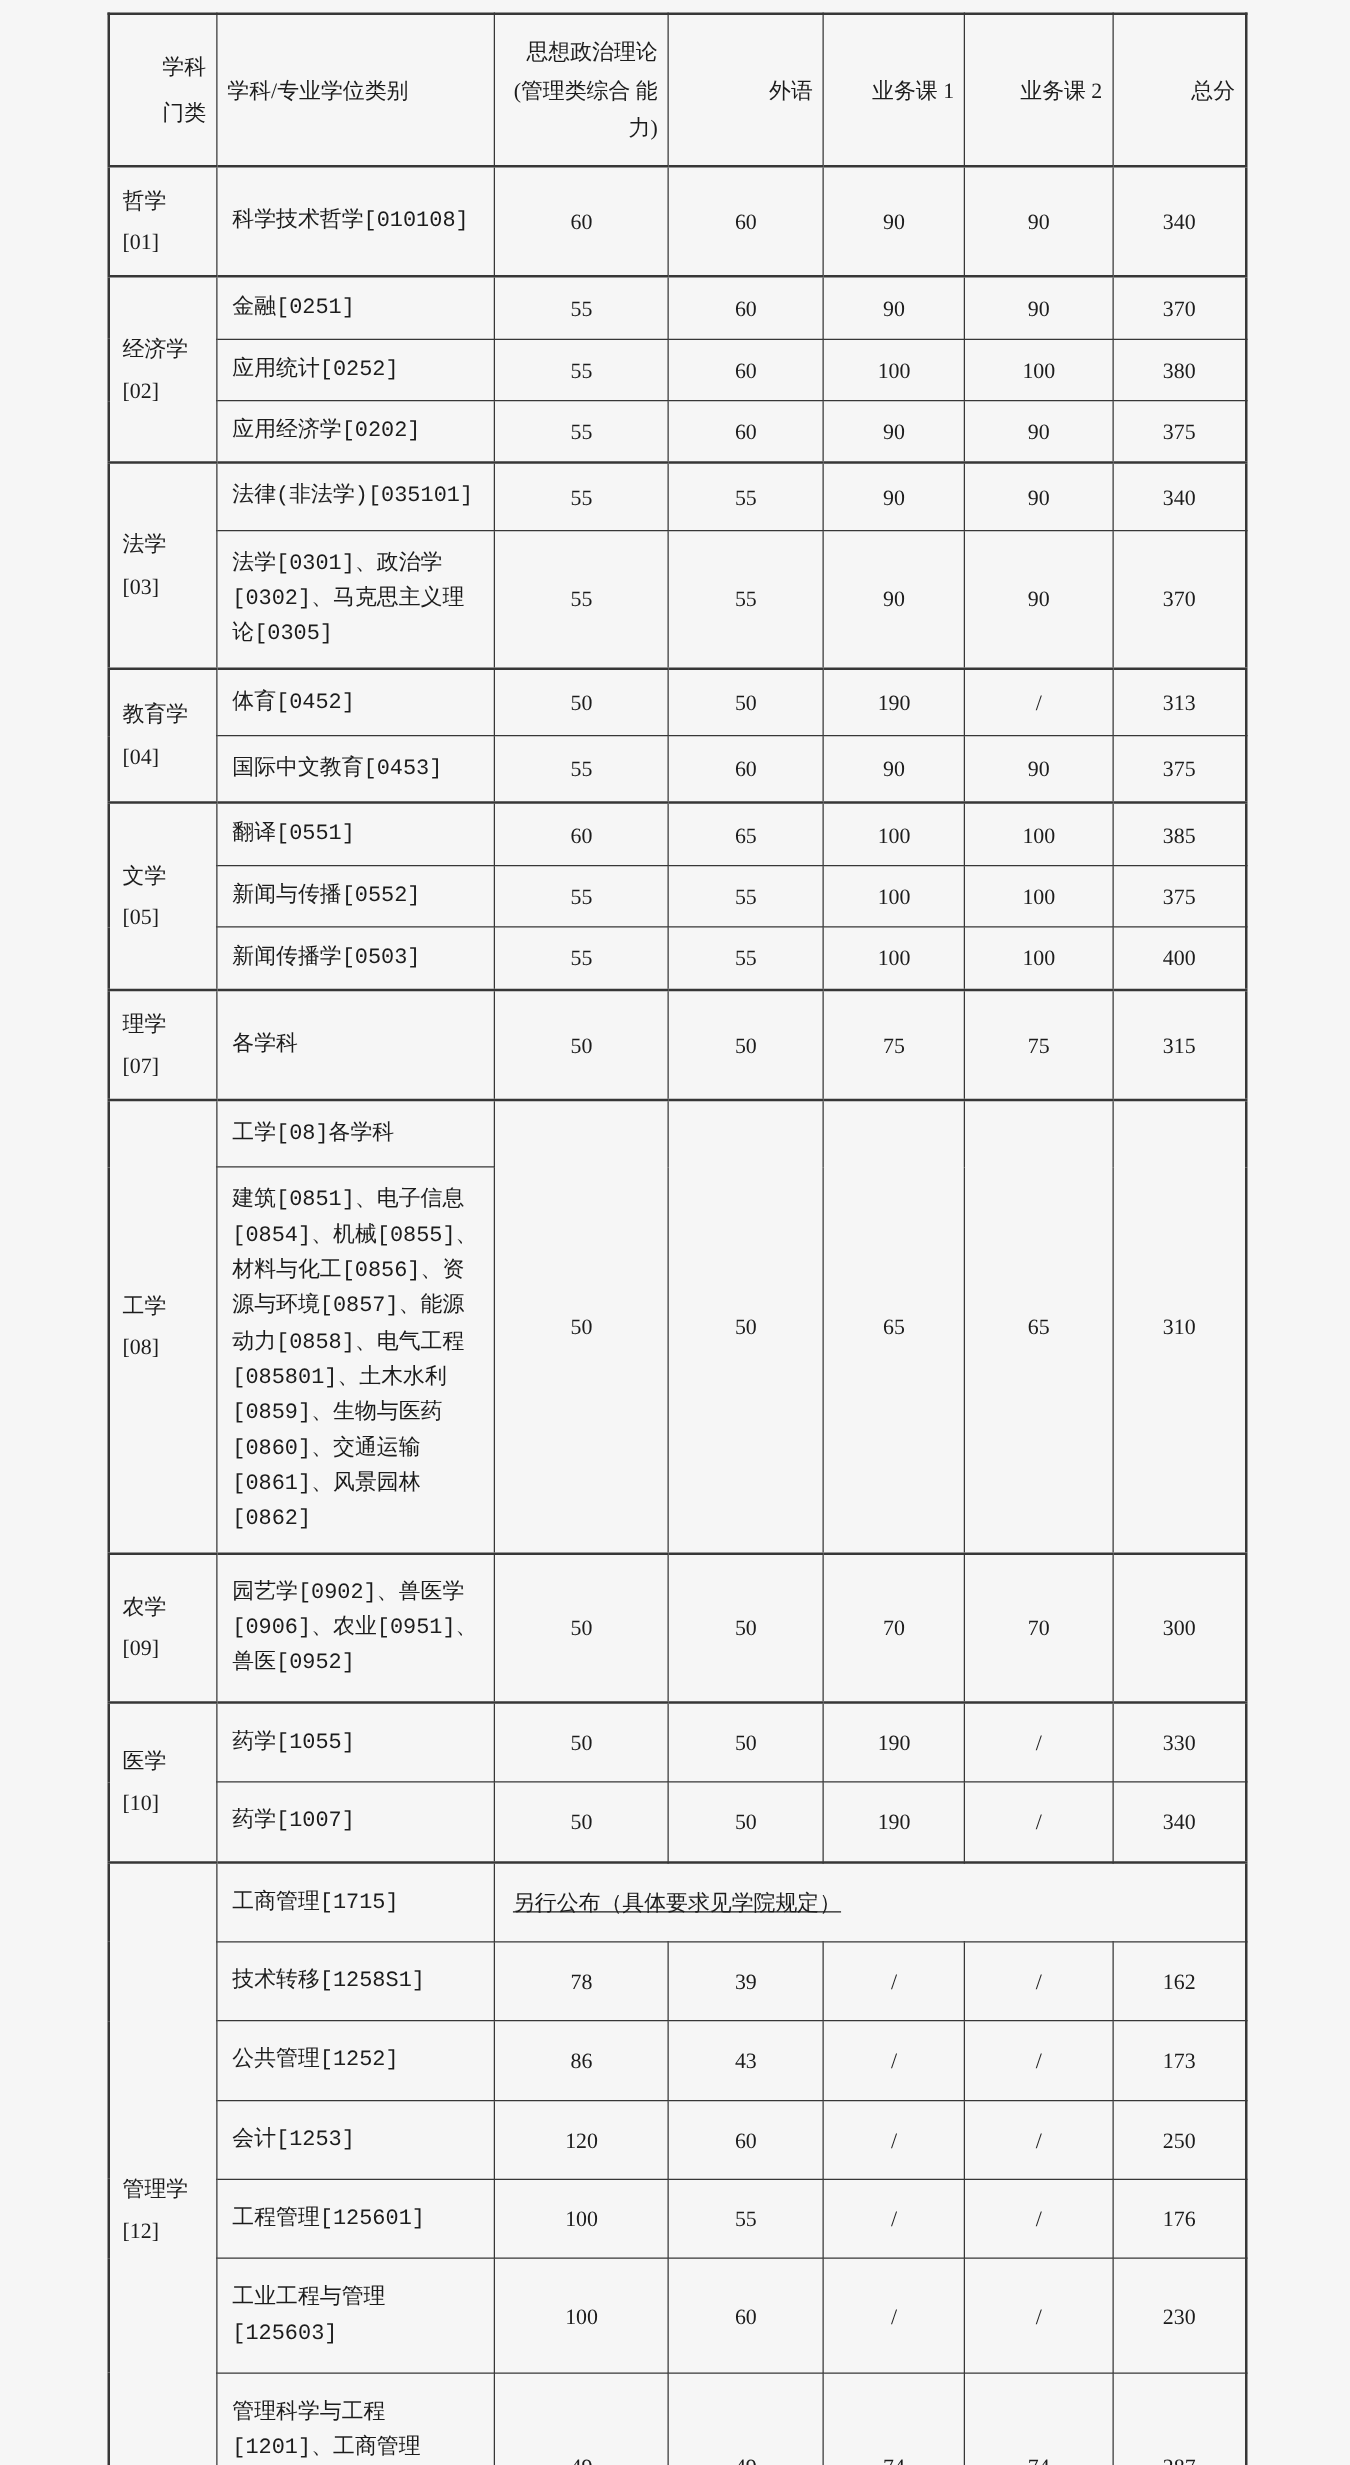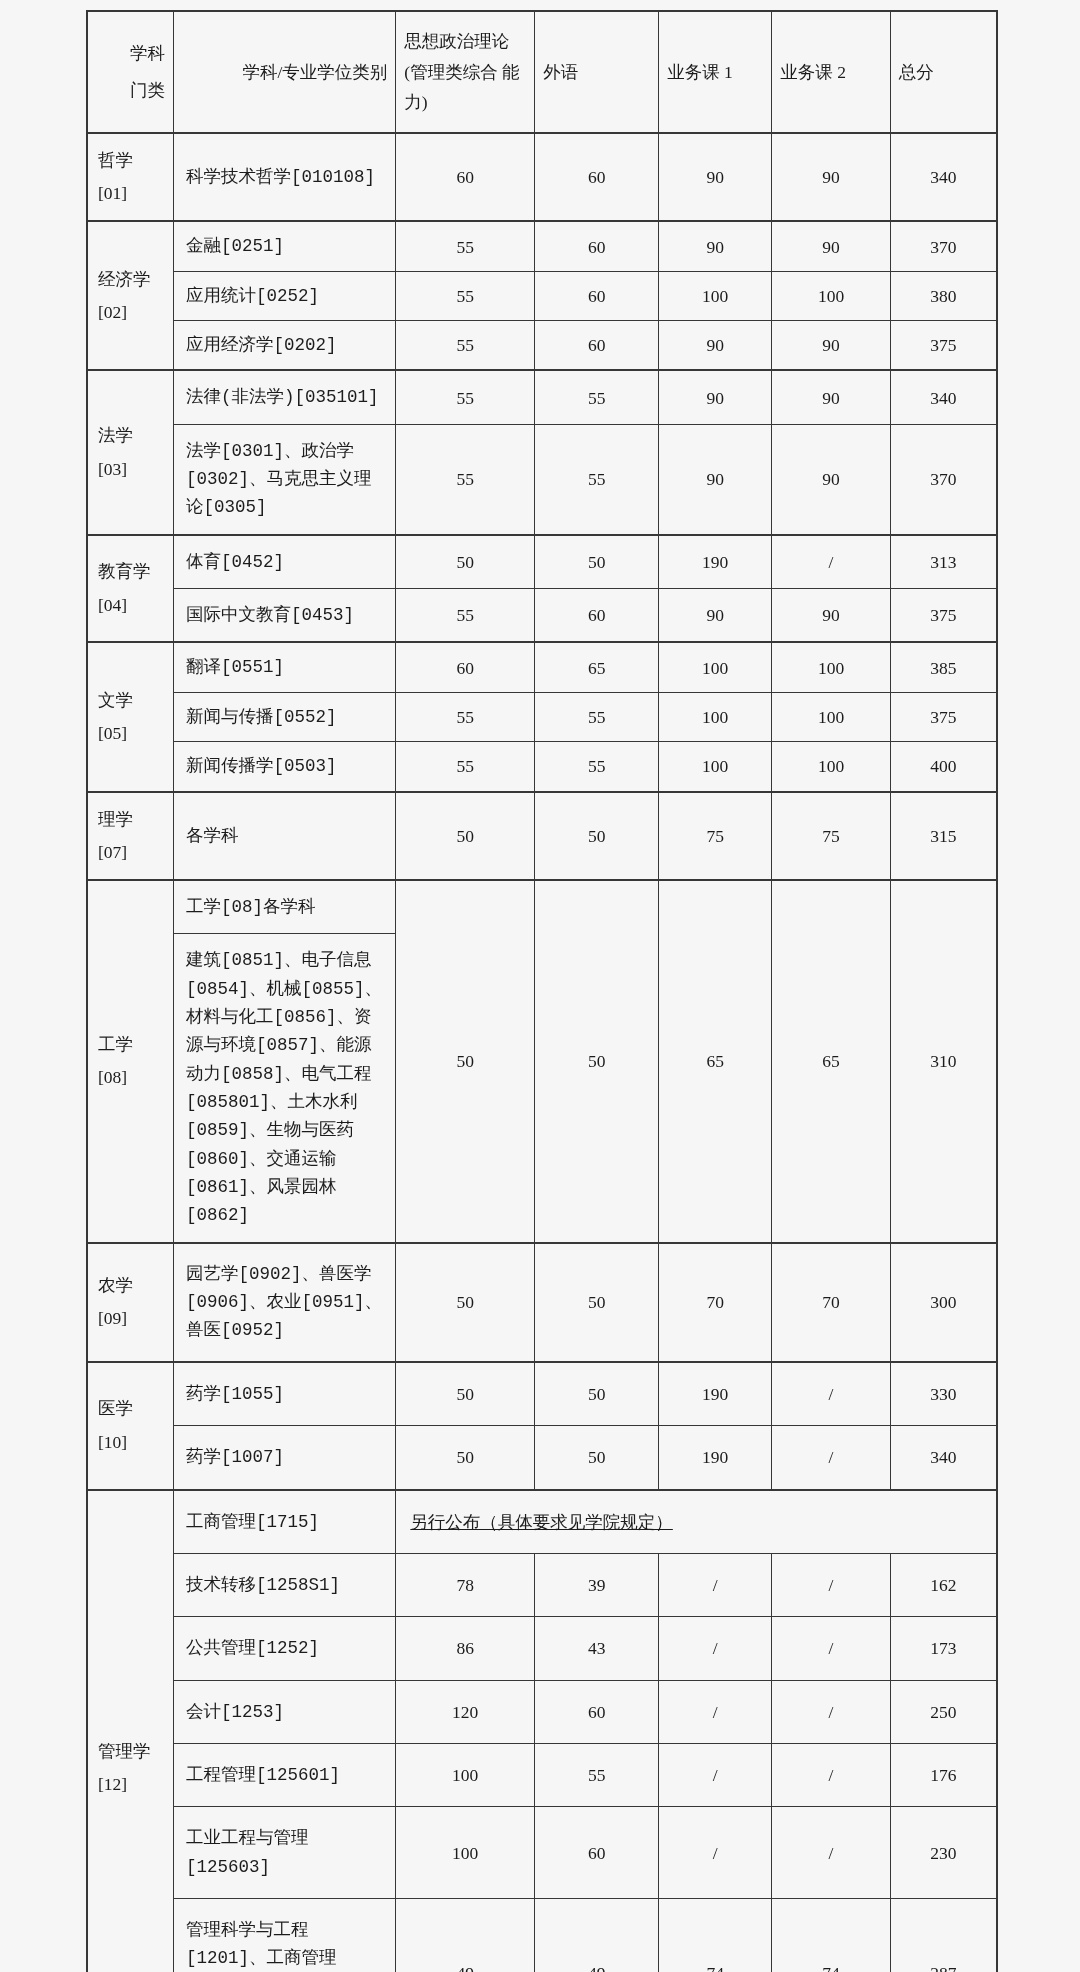--- a/index.html
+++ b/index.html
@@ -40,23 +40,23 @@
   thead th {
     padding: 14px 8px;
     line-height: 1.75;
     border-bottom: 2px solid #373737;
   }
   th.h-cat {
     text-align: right;
     line-height: 2.1;
   }
   th.h-prog {
-    text-align: right;
-  }
-  th.h-center { text-align: left; }
+    text-align: left;
+  }
+  th.h-center { text-align: right; }
   td.cat {
     text-align: left;
     padding: 10px 4px 10px 10px;
     line-height: 1.9;
   }
   td.prog {
     text-align: left;
     padding: 12px 8px 12px 12px;
     line-height: 1.62;
     font-family: Liberation Mono, monospace;

